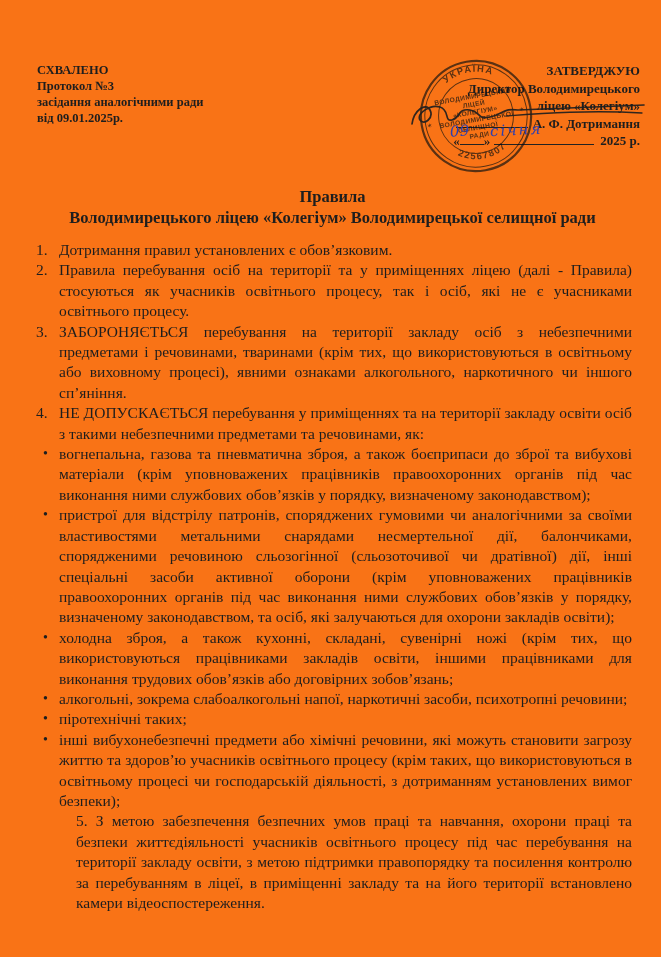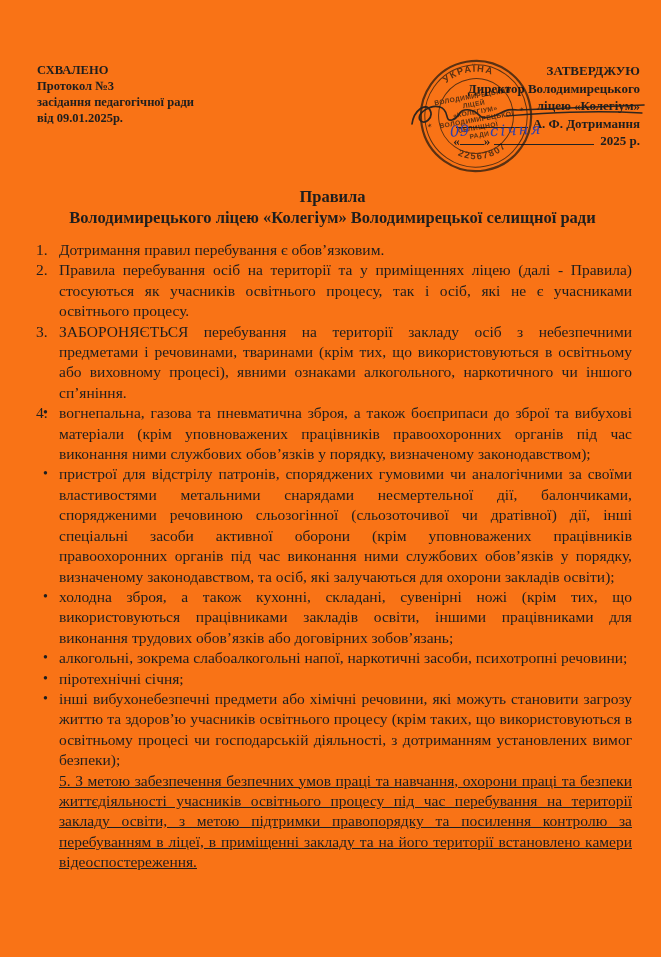--- a/index.html
+++ b/index.html
@@ -33,31 +33,31 @@
   .hand.month{left:490px; top:121px; letter-spacing:2px; transform:rotate(-3deg);}
   
   .title{position:absolute; left:34px; top:186px; width:597px; text-align:center;
     font-weight:bold; font-size:16.5px; line-height:21px; z-index:2;font-family:Liberation Serif, serif;}
   
   .content{position:absolute; left:36px; top:240px; width:596px;
     font-size:15.5px; line-height:20.4px; text-align:justify; z-index:2;}
   .li{position:relative; padding-left:23px;}
   .li .marker{position:absolute; left:0; top:0;}
   .li.bullet .marker{left:7px; font-size:14px;}
-  .closing{margin:0 0 0 23px;text-decoration:underline;}
+  .closing{margin:0 0 0 40px;}
 </style>
 </head>
 <body>
 
 <div class="page">
 
   <div class="hdr-left">
     <div>СХВАЛЕНО</div>
     <div>Протокол №3</div>
-    <div>засідання педагогічної ради</div>
+    <div>засідання аналогічними ради</div>
     <div>від 09.01.2025р.</div>
   </div>
 
   <div class="hdr-right">
     <div>ЗАТВЕРДЖУЮ</div>
     <div>Директор Володимирецького</div>
     <div>ліцею «Колегіум»</div>
     <div>
       <span class="ul ul-a"></span><span>А. Ф. Дотримання</span>
     </div>
@@ -99,53 +99,54 @@
   <span class="hand month">січня</span>
 
   <div class="title">
     <div>Правила</div>
     <div>Володимирецького ліцею «Колегіум» Володимирецької селищної ради</div>
   </div>
 
   <div class="content">
     <div class="li">
       <span class="marker">1.</span>
-      <span>Дотримання правил перебування є обов’язковим.</span>
+      <span>Дотримання правил установлених є обов’язковим.</span>
     </div>
     <div class="li">
       <span class="marker">2.</span>
       <span>Правила перебування осіб на території та у приміщеннях ліцею (далі - Правила) стосуються як учасників освітнього процесу, так і осіб, які не є учасниками освітнього процесу.</span>
     </div>
     <div class="li">
       <span class="marker">3.</span>
       <span>ЗАБОРОНЯЄТЬСЯ перебування на території закладу осіб з небезпечними предметами і речовинами, тваринами (крім тих, що використовуються в освітньому або виховному процесі), явними ознаками алкогольного, наркотичного чи іншого сп’яніння.</span>
     </div>
     <div class="li">
       <span class="marker">4.</span>
+      <span>НЕ ДОПУСКАЄТЬСЯ перебування у приміщеннях та на території закладу освіти осіб з такими небезпечними предметами та речовинами, як:</span>
     </div>
 
     <div class="li bullet">
       <span class="marker">•</span>
       <span>вогнепальна, газова та пневматична зброя, а також боєприпаси до зброї та вибухові матеріали (крім уповноважених працівників правоохоронних органів під час виконання ними службових обов’язків у порядку, визначеному законодавством);</span>
     </div>
     <div class="li bullet">
       <span class="marker">•</span>
       <span>пристрої для відстрілу патронів, споряджених гумовими чи аналогічними за своїми властивостями метальними снарядами несмертельної дії, балончиками, спорядженими речовиною сльозогінної (сльозоточивої чи дратівної) дії, інші спеціальні засоби активної оборони (крім уповноважених працівників правоохоронних органів під час виконання ними службових обов’язків у порядку, визначеному законодавством, та осіб, які залучаються для охорони закладів освіти);</span>
     </div>
     <div class="li bullet">
       <span class="marker">•</span>
       <span>холодна зброя, а також кухонні, складані, сувенірні ножі (крім тих, що використовуються працівниками закладів освіти, іншими працівниками для виконання трудових обов’язків або договірних зобов’язань;</span>
     </div>
     <div class="li bullet">
       <span class="marker">•</span>
       <span>алкогольні, зокрема слабоалкогольні напої, наркотичні засоби, психотропні речовини;</span>
     </div>
     <div class="li bullet">
       <span class="marker">•</span>
-      <span>піротехнічні січня;</span>
+      <span>піротехнічні таких;</span>
     </div>
     <div class="li bullet">
       <span class="marker">•</span>
       <span>інші вибухонебезпечні предмети або хімічні речовини, які можуть становити загрозу життю та здоров’ю учасників освітнього процесу (крім таких, що використовуються в освітньому процесі чи господарській діяльності, з дотриманням установлених вимог безпеки);</span>
     </div>
 
     <p class="closing">5. З метою забезпечення безпечних умов праці та навчання, охорони праці та безпеки життєдіяльності учасників освітнього процесу під час перебування на території закладу освіти, з метою підтримки правопорядку та посилення контролю за перебуванням в ліцеї, в приміщенні закладу та на його території встановлено камери відеоспостереження.</p>
   </div>
 
 </div>

